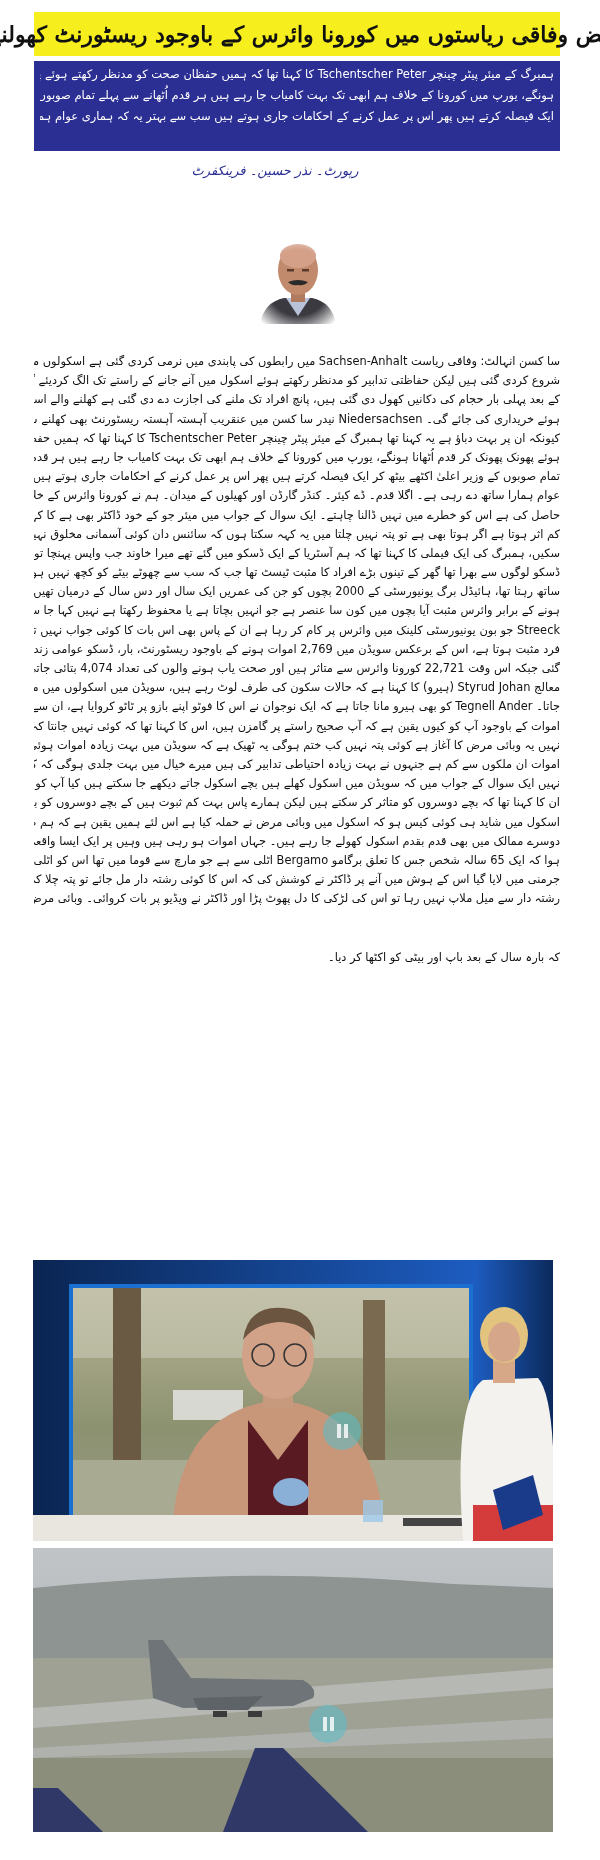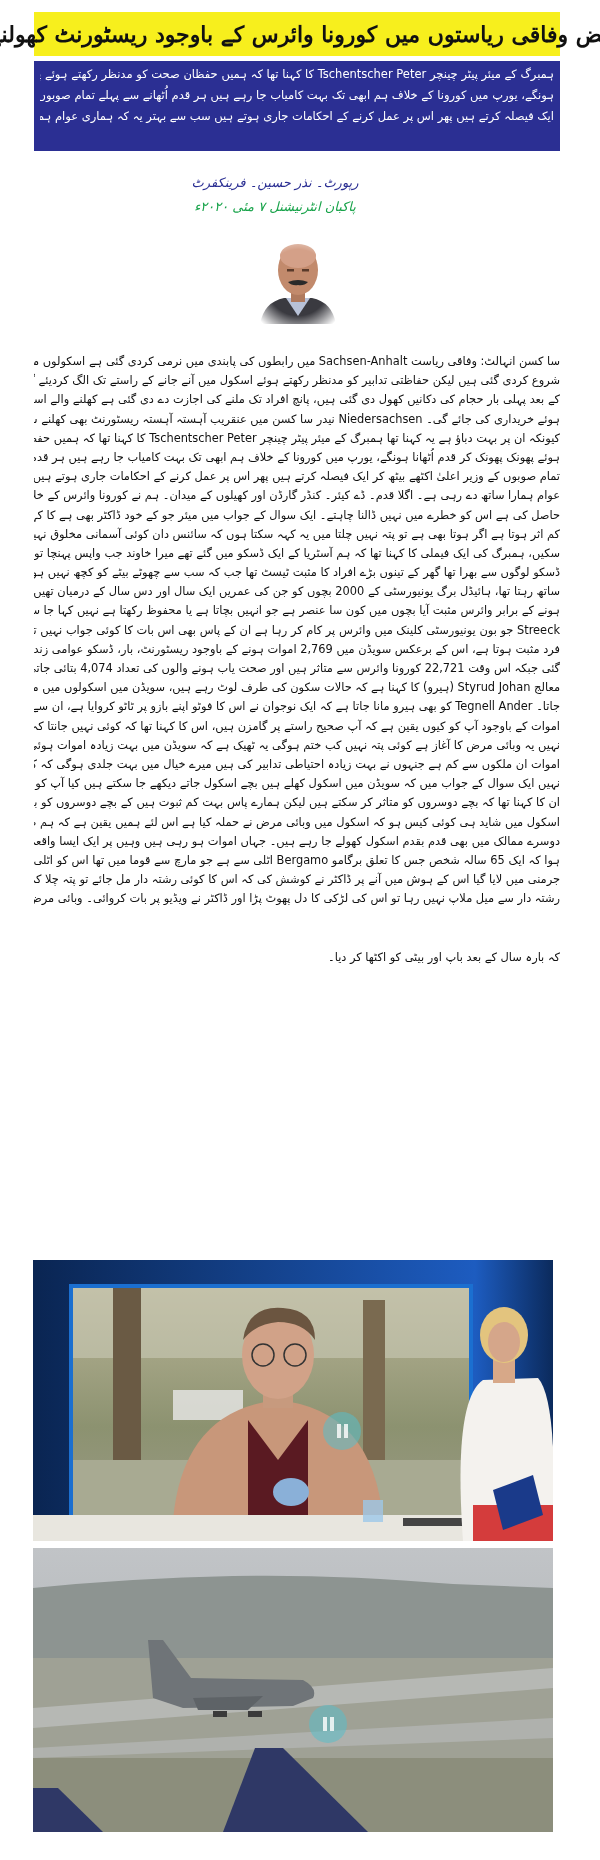--- a/index.html
+++ b/index.html
@@ -24,21 +24,21 @@
     box-sizing: border-box; padding: 3px 6px;
     font-family: "DejaVu Sans", sans-serif; font-size: 11.5px; line-height: 21px;
     overflow: hidden;
   }
   .summary .line { display: block; white-space: nowrap; overflow: hidden; text-align: justify; text-align-last: justify; }
   .summary .line.last { text-align-last: center; }
 
   .byline {
     position: absolute; left: 150px; top: 160px; width: 250px; text-align: center; direction: rtl;
   }
-  .byline .reporter { display: block; color: #2b2f93; font-family: "DejaVu Serif", serif; font-size: 13px; font-style: italic; height: 22px; line-height: 22px; margin-top: 12px; }
+  .byline .reporter { display: block; color: #2b2f93; font-family: "DejaVu Serif", serif; font-size: 13px; font-style: italic; height: 22px; line-height: 22px; }
   .byline .source { display: block; color: #18a34a; font-family: "DejaVu Serif", serif; font-size: 13px; font-style: italic; height: 22px; line-height: 22px; margin-top: 2px; }
 
   .author-photo {
     position: absolute; left: 254px; top: 232px; width: 88px; height: 92px; overflow: hidden;
   }
 
   .body-text {
     position: absolute; left: 34px; top: 352px; width: 526px;
     direction: rtl; color: #111;
     font-family: "DejaVu Sans", sans-serif; font-size: 11.4px; line-height: 19.2px;
@@ -67,21 +67,20 @@
   </div>
 
   <div class="summary">
     <span class="line">ہمبرگ کے میئر پیٹر چینچر Tschentscher Peter کا کہنا تھا کہ ہمیں حفظان صحت کو مدنظر رکھتے ہوئے پھونک پھونک کر قدم اُٹھانا</span>
     <span class="line">ہونگے، یورپ میں کورونا کے خلاف ہم ابھی تک بہت کامیاب جا رہے ہیں ہر قدم اُٹھانے سے پہلے تمام صوبوں کے وزیر اعلیٰ اکٹھے بیٹھ کر</span>
     <span class="line last">ایک فیصلہ کرتے ہیں پھر اس پر عمل کرنے کے احکامات جاری ہوتے ہیں سب سے بہتر یہ کہ ہماری عوام ہمارا ساتھ دے رہی ہے</span>
   </div>
 
   <div class="byline">
     <span class="reporter">رپورٹ۔ نذر حسین۔ فرینکفرٹ</span>
-    <span class="source">پاکبان انٹرنیشنل ۷ مئی ۲۰۲۰ء</span>
   </div>
 
   <div class="author-photo">
     <svg width="88" height="92" viewBox="0 0 88 92">
       <defs>
         <radialGradient id="fade" cx="50%" cy="55%" r="60%">
           <stop offset="60%" stop-color="#ffffff" stop-opacity="0"></stop>
           <stop offset="100%" stop-color="#ffffff" stop-opacity="1"></stop>
         </radialGradient>
       </defs>

